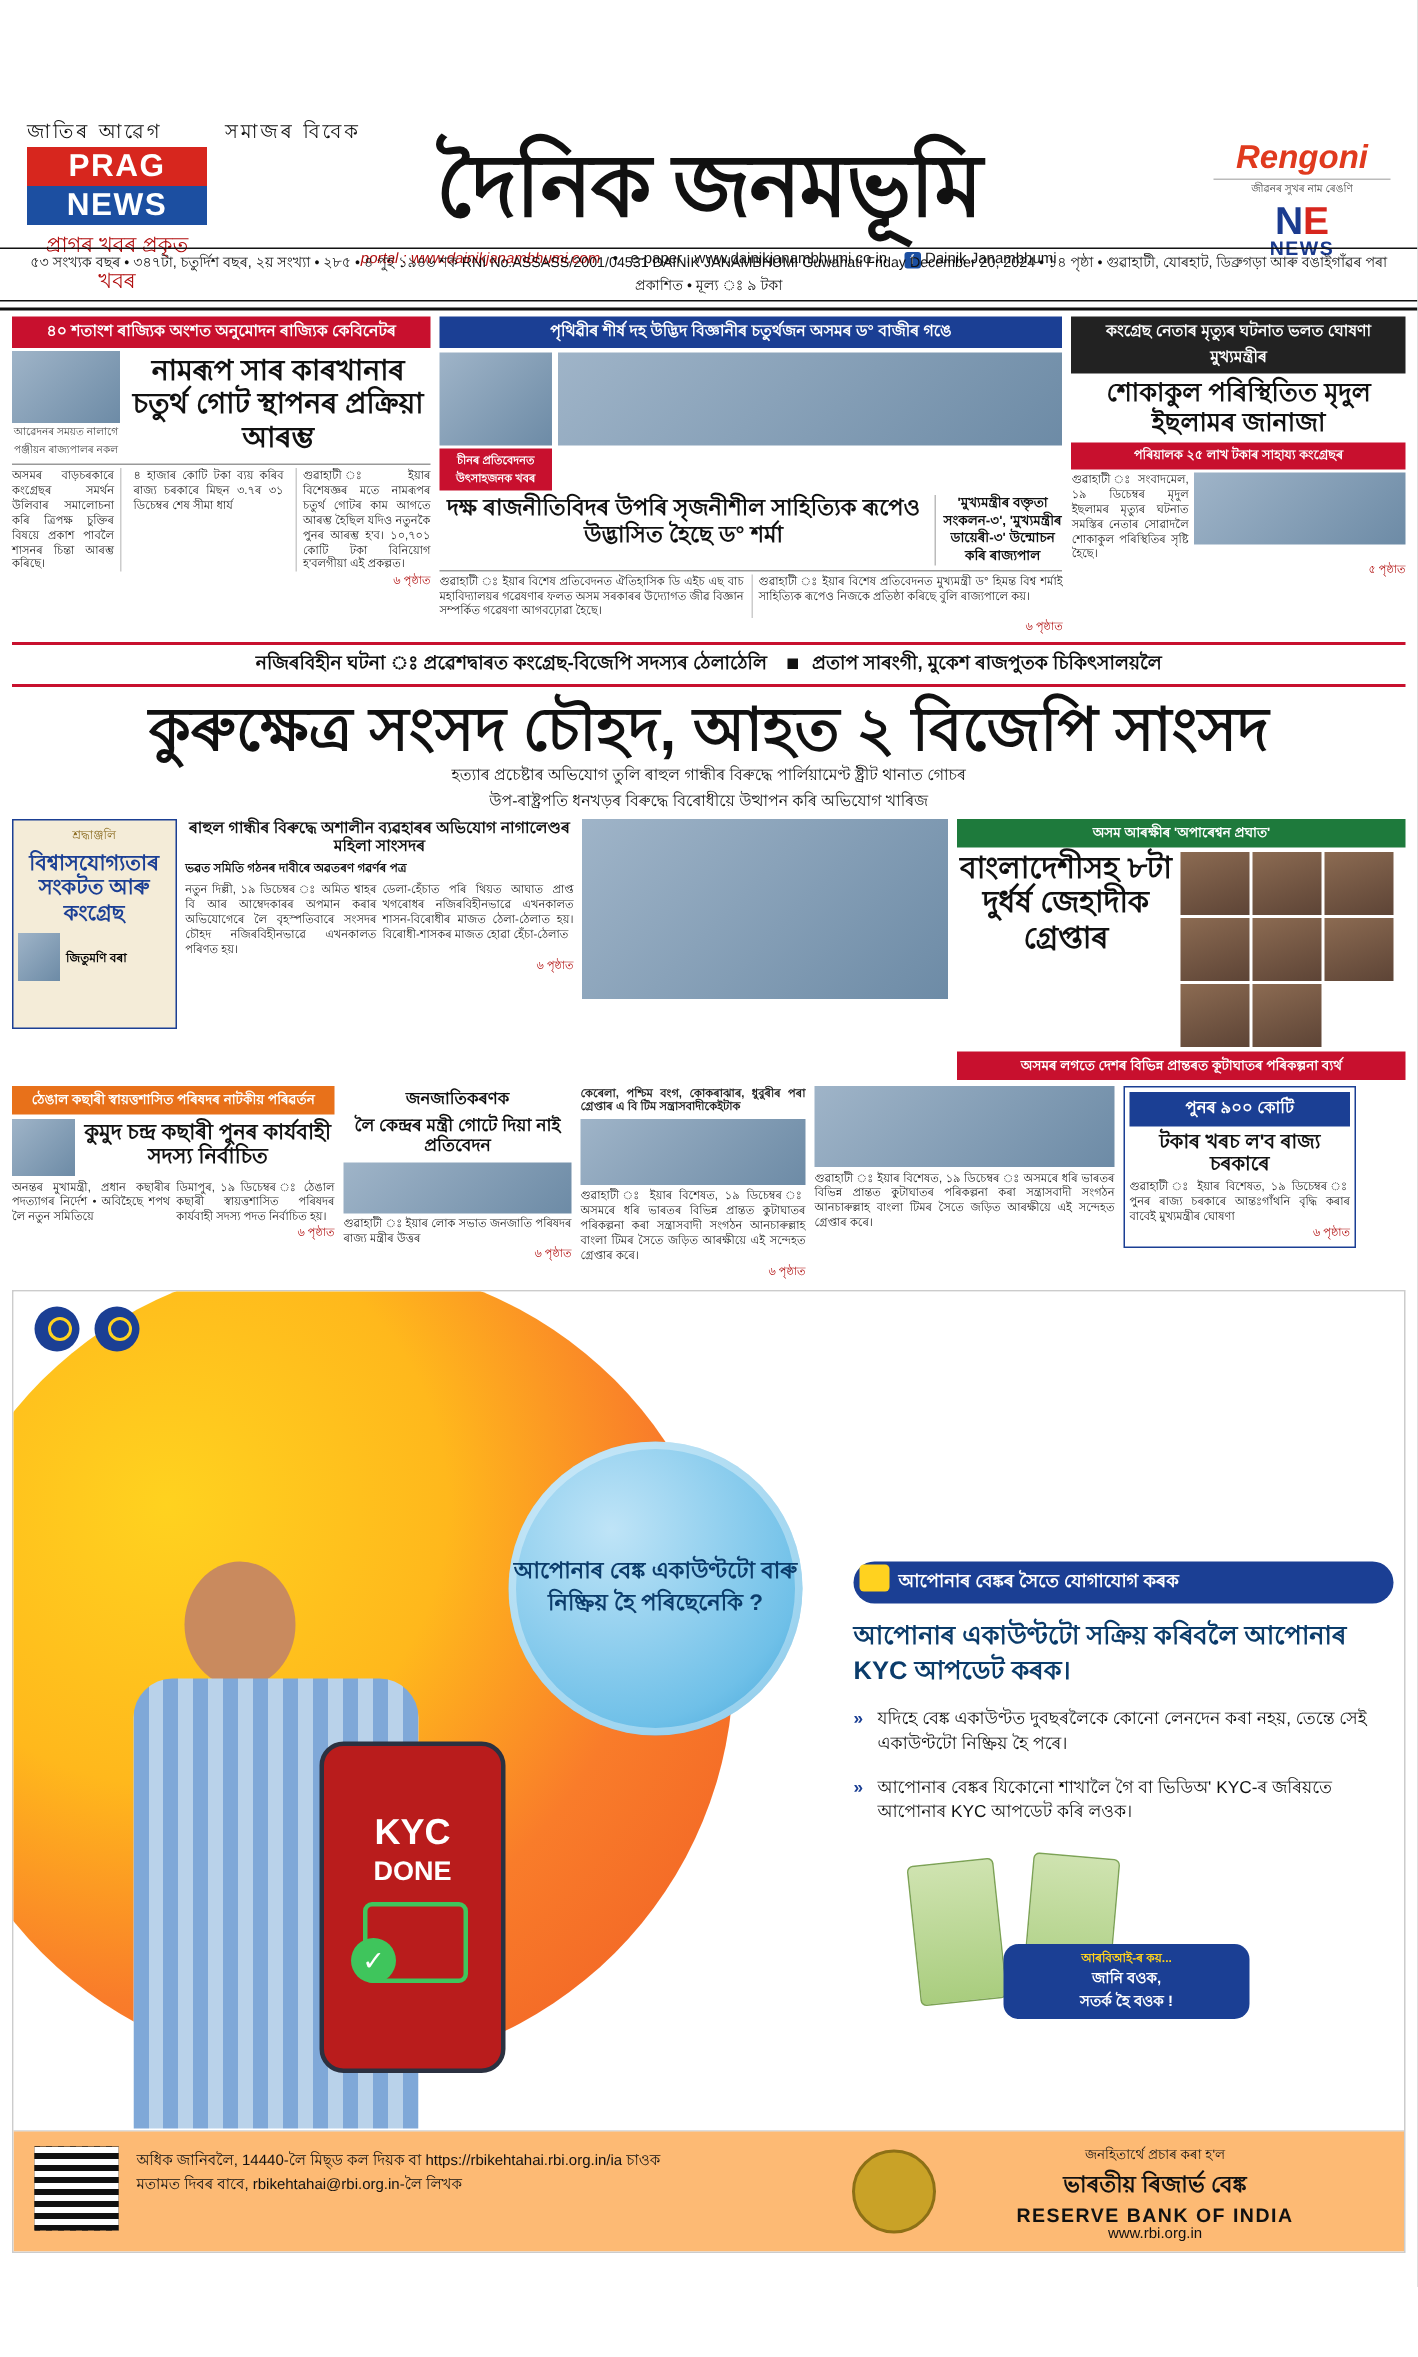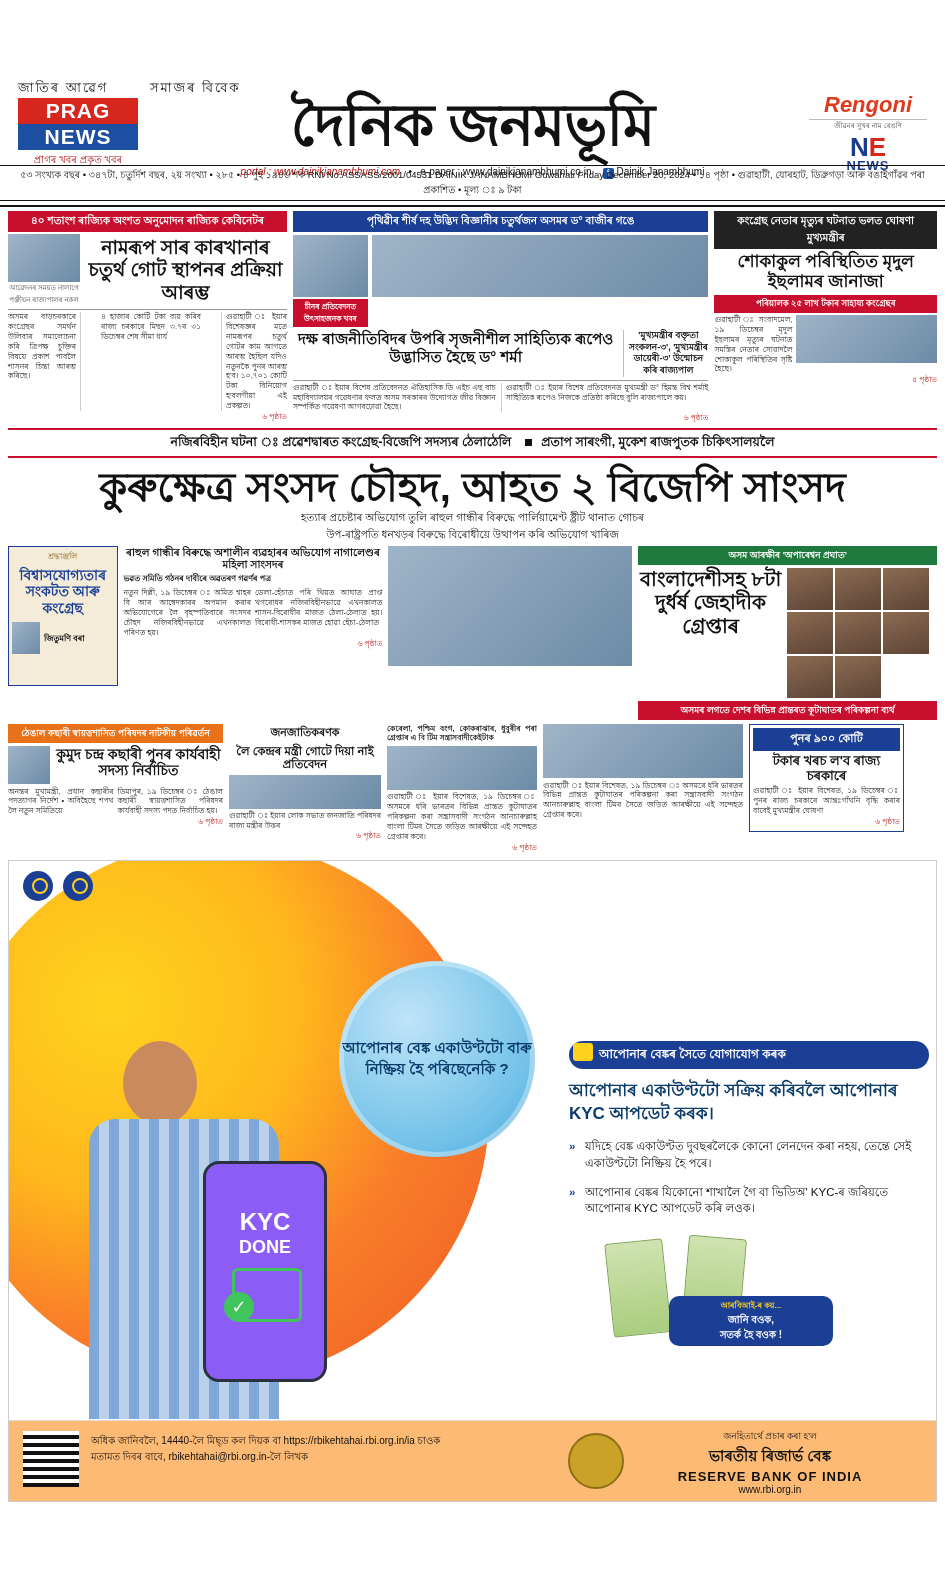--- a/index.html
+++ b/index.html
@@ -7,21 +7,21 @@
   .page{width:945px;height:1571px;background:#fff;position:relative;overflow:hidden;box-sizing:border-box;}
 
   
   .masthead{position:relative;height:205px;border-bottom:2px solid #111;}
   .tagline{position:absolute;top:78px;left:0;right:0;text-align:left;font-size:13px;color:#111;letter-spacing:2px;}
   .tagline span{margin:0 18px;}
   .nameplate{position:absolute;top:96px;left:0;right:0;text-align:center;font-size:58px;font-weight:bold;color:#111;line-height:1;letter-spacing:-1px;}
   .pragnews{position:absolute;left:18px;top:98px;width:120px;text-align:center;}
   .pn-top{background:#d7261e;color:#fff;font-weight:bold;font-size:21px;padding:1px 0;letter-spacing:1px;}
   .pn-bot{background:#1c4fa1;color:#fff;font-weight:bold;font-size:21px;padding:1px 0;letter-spacing:1px;}
-  .pn-sub{font-size:10px;color:#b10e0e;margin-top:2px;}
+  .pn-sub{font-size:14px;color:#b10e0e;margin-top:2px;}
   .rengoni{position:absolute;right:18px;top:92px;width:118px;text-align:center;}
   .rg-word{font-size:22px;font-weight:bold;color:#e03a1e;font-style:italic;letter-spacing:0;}
   .rg-sub{font-size:7px;color:#444;border-top:1px solid #bbb;margin-top:1px;}
   .ne-logo{margin-top:4px;font-size:26px;font-weight:bold;color:#1b3b8f;line-height:0.85;}
   .ne-logo .n{color:#1b3b8f;}
   .ne-logo .e{color:#d7261e;}
   .ne-news{font-size:13px;font-weight:bold;color:#1b3b8f;letter-spacing:1px;}
   .portal-bar{position:absolute;bottom:26px;left:0;right:0;text-align:center;font-size:10px;color:#111;}
   .portal-bar i{font-style:italic;color:#b10e0e;}
   .fb{display:inline-block;width:11px;height:11px;background:#1b4fa1;color:#fff;border-radius:2px;font-size:9px;line-height:11px;text-align:center;vertical-align:-1px;margin-right:3px;}
@@ -159,21 +159,21 @@
         <div style="width:72px;">
           <div class="ph" style="height:48px;"></div>
           <div class="imgcap">আৱেদনৰ সময়ত নালাগে পঞ্জীয়ন ৰাজ্যপালৰ নকল</div>
         </div>
         <div style="flex:1;">
           <div class="hl ts-hl1">নামৰূপ সাৰ কাৰখানাৰ চতুৰ্থ গোট স্থাপনৰ প্ৰক্ৰিয়া আৰম্ভ</div>
         </div>
       </div>
       <div style="display:flex;gap:4px;margin-top:3px;border-top:1px solid #999;padding-top:2px;">
         <div style="width:68px;" class="thin">অসমৰ বাড়চৰকাৰে কংগ্ৰেছৰ সমৰ্থন উলিবাৰ সমালোচনা কৰি ত্ৰিপক্ষ চুক্তিৰ বিষয়ে প্ৰকাশ পাবলৈ শাসনৰ চিন্তা আৰম্ভ কৰিছে।</div>
-        <div style="width:100px;border-left:1px solid #ccc;border-right:1px solid #ccc;padding:0 20px;" class="thin">৪ হাজাৰ কোটি টকা ব্যয় কৰিব ৰাজ্য চৰকাৰে মিছন ৩.৭ৰ ৩১ ডিচেম্বৰ শেষ সীমা ধাৰ্য</div>
+        <div style="width:100px;border-left:1px solid #ccc;border-right:1px solid #ccc;padding:0 8px;" class="thin">৪ হাজাৰ কোটি টকা ব্যয় কৰিব ৰাজ্য চৰকাৰে মিছন ৩.৭ৰ ৩১ ডিচেম্বৰ শেষ সীমা ধাৰ্য</div>
         <div style="flex:1;" class="thin">গুৱাহাটী ঃ ইয়াৰ বিশেষজ্ঞৰ মতে নামৰূপৰ চতুৰ্থ গোটৰ কাম আগতে আৰম্ভ হৈছিল যদিও নতুনকৈ পুনৰ আৰম্ভ হ'ব। ১০,৭০১ কোটি টকা বিনিয়োগ হ'বলগীয়া এই প্ৰকল্পত।</div>
       </div>
       <div class="byline">৬ পৃষ্ঠাত</div>
     </div>
 
     <div class="ts-col ts2">
       <div class="hdr-blue">পৃথিৱীৰ শীৰ্ষ দহ উদ্ভিদ বিজ্ঞানীৰ চতুৰ্থজন অসমৰ ড° বাজীৰ গঙে</div>
       <div class="col2" style="margin-top:3px;">
         <div style="width:75px;">
           <div class="ph" style="height:62px;"></div>
@@ -323,21 +323,21 @@
 
       <div class="ad-left-icons">
         <span class="ic-circle"></span>
         <span class="ic-circle"></span>
       </div>
 
       <div class="ad-person">
         <div style="position:absolute;left:34px;top:0;width:74px;height:84px;border-radius:50%;background:#c98a5e;"></div>
         <div style="position:absolute;left:0;top:78px;width:190px;height:300px;border-radius:26px 26px 0 0;
              background:repeating-linear-gradient(90deg,#7fa8d8 0 10px,#b9d2ea 10px 20px);"></div>
-        <div style="position:absolute;left:114px;top:120px;width:118px;height:215px;background:#8b5cf6;border-radius:16px;border:3px solid #2b3140;">
+        <div style="position:absolute;left:124px;top:120px;width:118px;height:215px;background:#b91c1c;border-radius:16px;border:3px solid #2b3140;">
           <div style="position:absolute;left:8px;top:46px;right:8px;text-align:center;color:#fff;font-size:24px;font-weight:bold;line-height:1;">KYC</div>
           <div style="position:absolute;left:8px;top:74px;right:8px;text-align:center;color:#fff;font-size:18px;font-weight:bold;line-height:1;">DONE</div>
           <div style="position:absolute;left:26px;top:104px;width:64px;height:48px;border:3px solid #3fc55c;border-radius:6px;"></div>
           <div style="position:absolute;left:18px;top:128px;width:30px;height:30px;border-radius:50%;background:#3fc55c;color:#fff;font-size:18px;text-align:center;line-height:30px;">✓</div>
         </div>
       </div>
 
       <div class="ad-speech">আপোনাৰ বেঙ্ক একাউণ্টটো বাৰু নিষ্ক্ৰিয় হৈ পৰিছেনেকি ?</div>
 
       <div class="ad-right">

